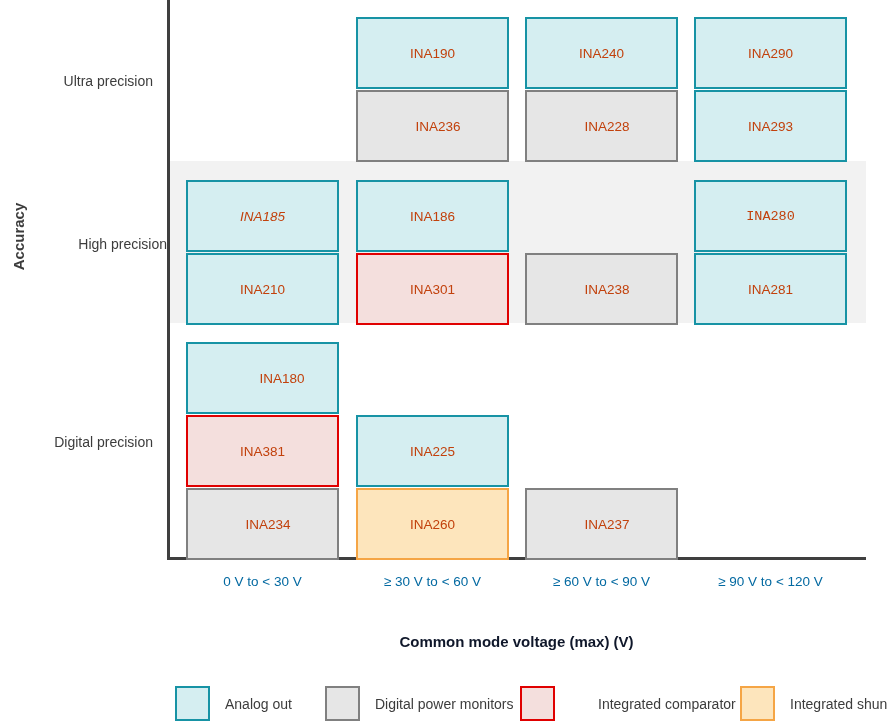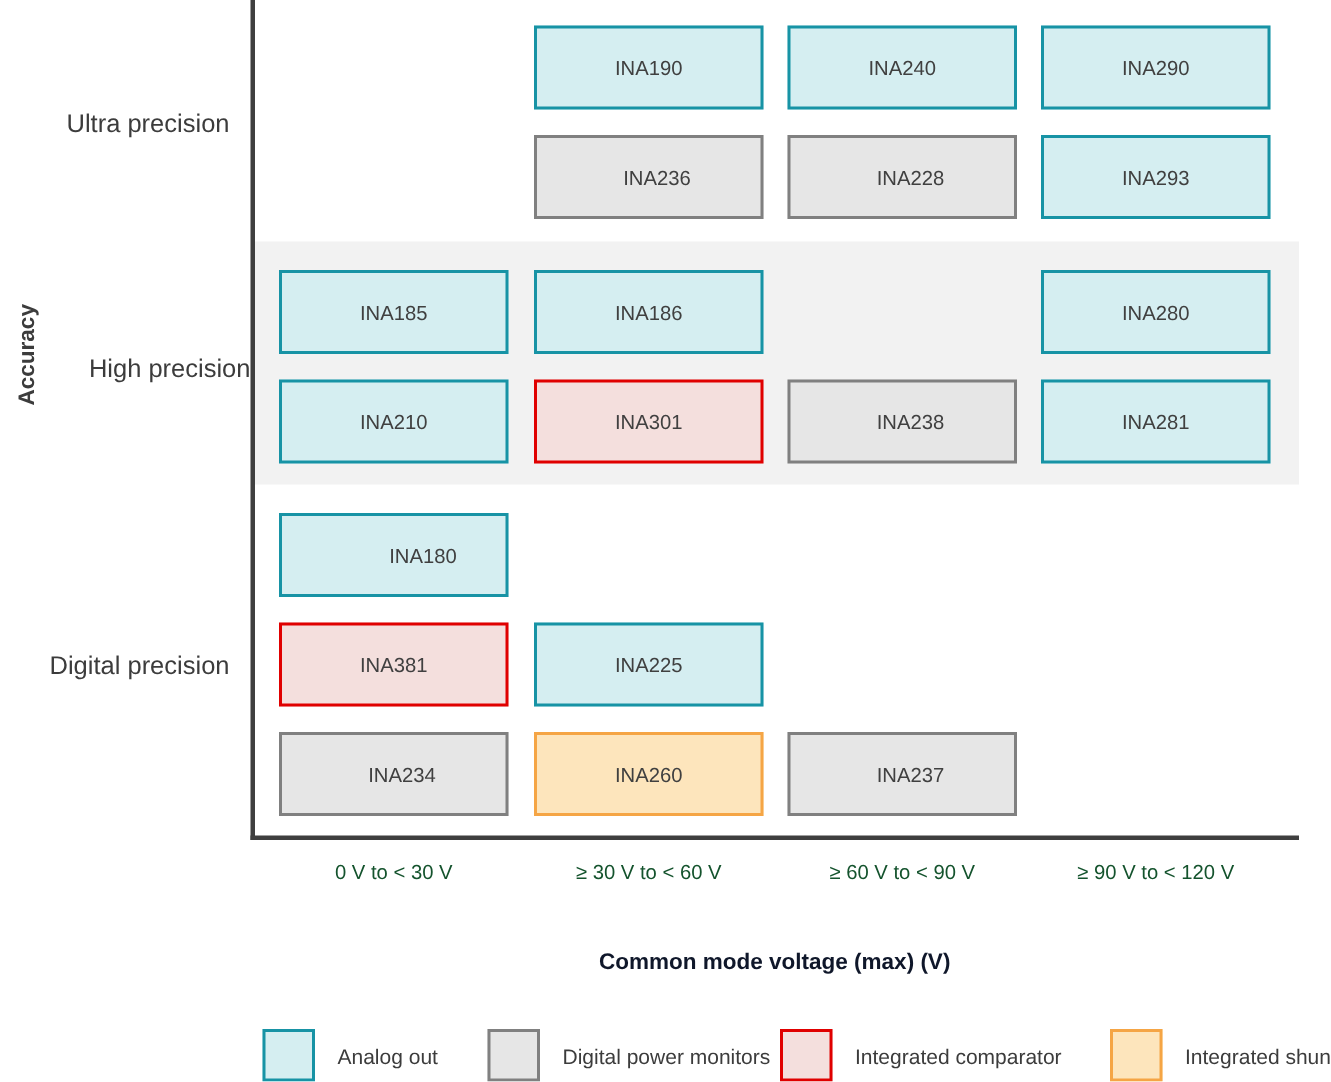--- a/index.html
+++ b/index.html
@@ -53,45 +53,45 @@
     text-align:center;
     font-size:15px;font-weight:bold;color:#0f172a;
   }
 
   
   .ytick{
     position:absolute;
     left:0px;
     width:153px;
     text-align:right;
-    font-size:17px;
+    font-size:14px;
     color:#3c3c3c;
     white-space:nowrap;
   }
 
   
   .xtick{
     position:absolute;
     top:574px;
     width:153px;
     text-align:center;
     font-size:13.5px;
-    color:#14532d;
+    color:#0369a1;
     white-space:nowrap;
   }
 
   
   .cell{
     position:absolute;
-    width:153px;height:56px;
+    width:153px;height:72px;
     box-sizing:border-box;
     border-width:2px;border-style:solid;
     display:flex;align-items:center;justify-content:center;
     font-size:13.5px;
-    color:#404040;
+    color:#c2410c;
   }
   .cat-analog  {background:#d5eef1;border-color:#1793a5;}
   .cat-digital {background:#e6e6e6;border-color:#808080;padding-left:11px;}
   .cat-compar  {background:#f4dfdd;border-color:#e00000;}
   .cat-shunt   {background:#fde5bc;border-color:#f5a545;}
 
   
   .legend{
     position:absolute;
     left:0px;top:686px;
@@ -140,23 +140,23 @@
       <div class="xtick" style="left: 694px;">≥ 90 V to &lt; 120 V</div>
     </div>
 
   <div id="cell-layer">
       <div class="cell cat-analog" style="left: 356px; top: 17px;">INA190</div>
       <div class="cell cat-analog" style="left: 525px; top: 17px;">INA240</div>
       <div class="cell cat-analog" style="left: 694px; top: 17px;">INA290</div>
       <div class="cell cat-digital" style="left: 356px; top: 90px;">INA236</div>
       <div class="cell cat-digital" style="left: 525px; top: 90px;">INA228</div>
       <div class="cell cat-analog" style="left: 694px; top: 90px;">INA293</div>
-      <div class="cell cat-analog" style="left: 186px; top: 180px;">INA185</div>
+      <div class="cell cat-analog" style="left: 186px; top: 180px; font-style: italic;">INA185</div>
       <div class="cell cat-analog" style="left: 356px; top: 180px;">INA186</div>
-      <div class="cell cat-analog" style="left: 694px; top: 180px;">INA280</div>
+      <div class="cell cat-analog" style="left: 694px; top: 180px; font-family: Liberation Mono, monospace;">INA280</div>
       <div class="cell cat-analog" style="left: 186px; top: 253px;">INA210</div>
       <div class="cell cat-compar" style="left: 356px; top: 253px;">INA301</div>
       <div class="cell cat-digital" style="left: 525px; top: 253px; text-align: right;">INA238</div>
       <div class="cell cat-analog" style="left: 694px; top: 253px;">INA281</div>
       <div class="cell cat-analog" style="left: 186px; top: 342px; padding-left: 39px;">INA180</div>
       <div class="cell cat-compar" style="left: 186px; top: 415px;">INA381</div>
       <div class="cell cat-analog" style="left: 356px; top: 415px;">INA225</div>
       <div class="cell cat-digital" style="left: 186px; top: 488px;">INA234</div>
       <div class="cell cat-shunt" style="left: 356px; top: 488px;">INA260</div>
       <div class="cell cat-digital" style="left: 525px; top: 488px;">INA237</div>
@@ -164,21 +164,21 @@
 
   <div class="legend">
       <div class="legend-item" style="left: 175px;">
         <div class="swatch" style="background: rgb(213, 238, 241); border-color: rgb(23, 147, 165);"></div>
         <div class="legend-label">Analog out</div>
       </div>
       <div class="legend-item" style="left: 325px;">
         <div class="swatch" style="background: rgb(230, 230, 230); border-color: rgb(128, 128, 128);"></div>
         <div class="legend-label">Digital power monitors</div>
       </div>
-      <div class="legend-item" style="left: 520px;">
+      <div class="legend-item" style="left: 520px; gap: 28px;">
         <div class="swatch" style="background: rgb(244, 223, 221); border-color: rgb(224, 0, 0);"></div>
         <div class="legend-label">Integrated comparator</div>
       </div>
       <div class="legend-item" style="left: 740px;">
         <div class="swatch" style="background: rgb(253, 229, 188); border-color: rgb(245, 165, 69);"></div>
         <div class="legend-label">Integrated shunt</div>
       </div>
     </div>
 
 </div>

